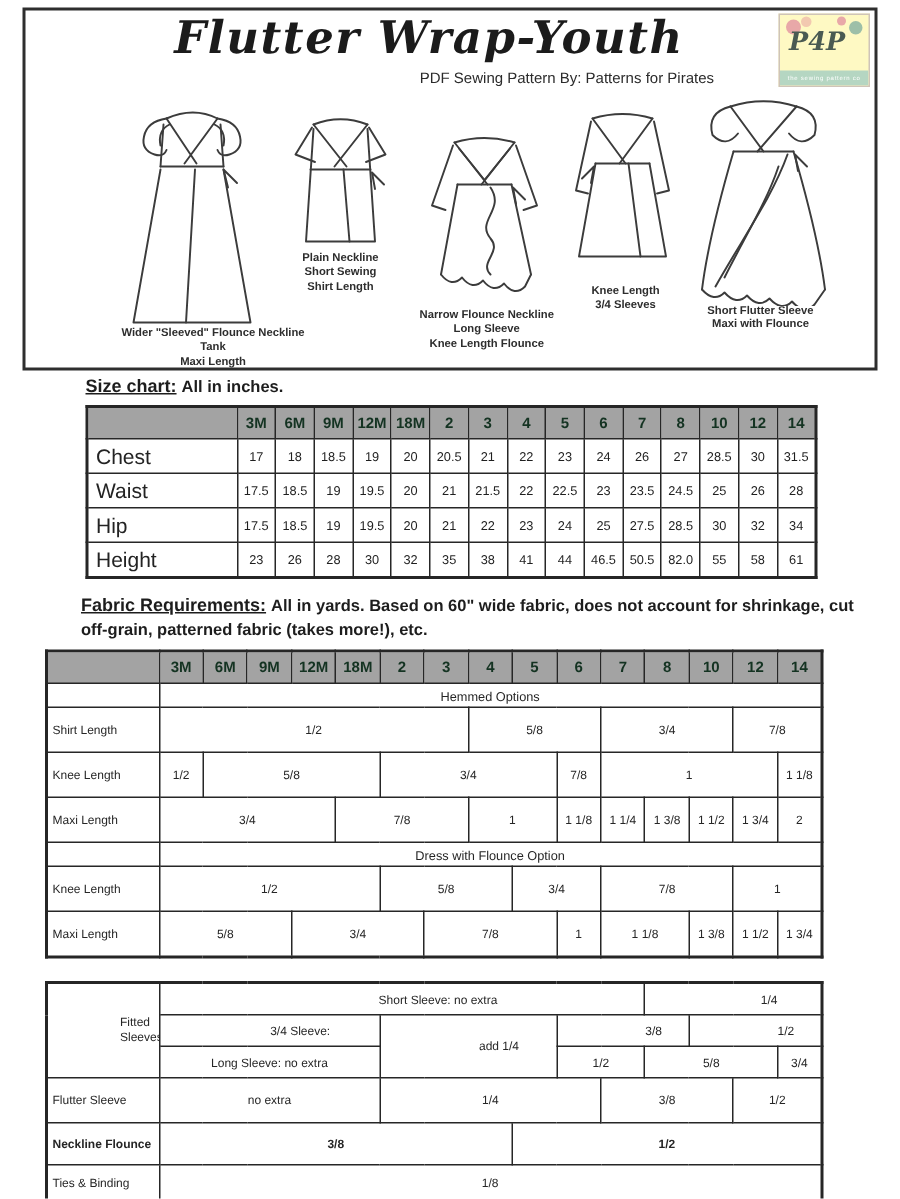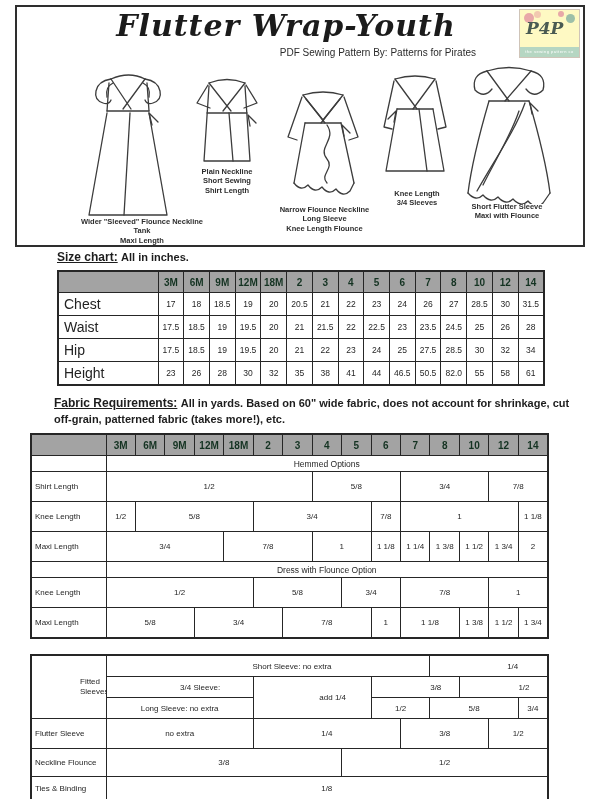--- a/index.html
+++ b/index.html
@@ -50,21 +50,21 @@
   #fabric-table-2{top:654px;}
   .fabric th{height:20px;font-size:10px;font-weight:700;color:#143322;}
   .fabric td{font-size:8px;color:#262626;}
   .fabric td.flabel{text-align:left;padding:1px 3px;line-height:1.2;font-size:8px;}
   .fabric td.sectitle{height:15px;font-size:8.5px;}
   #fabric-table-1 tr.frow td{height:27px;}
   #fabric-table-2 tr.r0 td{height:20px;padding-left:48px;}
   #fabric-table-2 tr.r1 td{height:20px;padding-left:41px;}
   #fabric-table-2 tr.r2 td{height:20px;}
   #fabric-table-2 tr.r3 td{height:27px;}
-  #fabric-table-2 tr.r4 td{height:25px;}
+  #fabric-table-2 tr.r4 td{height:25px;font-weight:bold;}
   #fabric-table-2 tr.r5 td{height:21px;}
 </style>
 </head>
 <body>
 
 <div id="header-box" class="abs">
 
   <svg class="abs sketch" style="left:50px;top:58px;" width="125" height="155" viewBox="0 0 125 155">
     <path d="M44 14 Q62 6 78 14"></path>
     <path d="M44 14 L64 44 M78 14 L56 44"></path>

